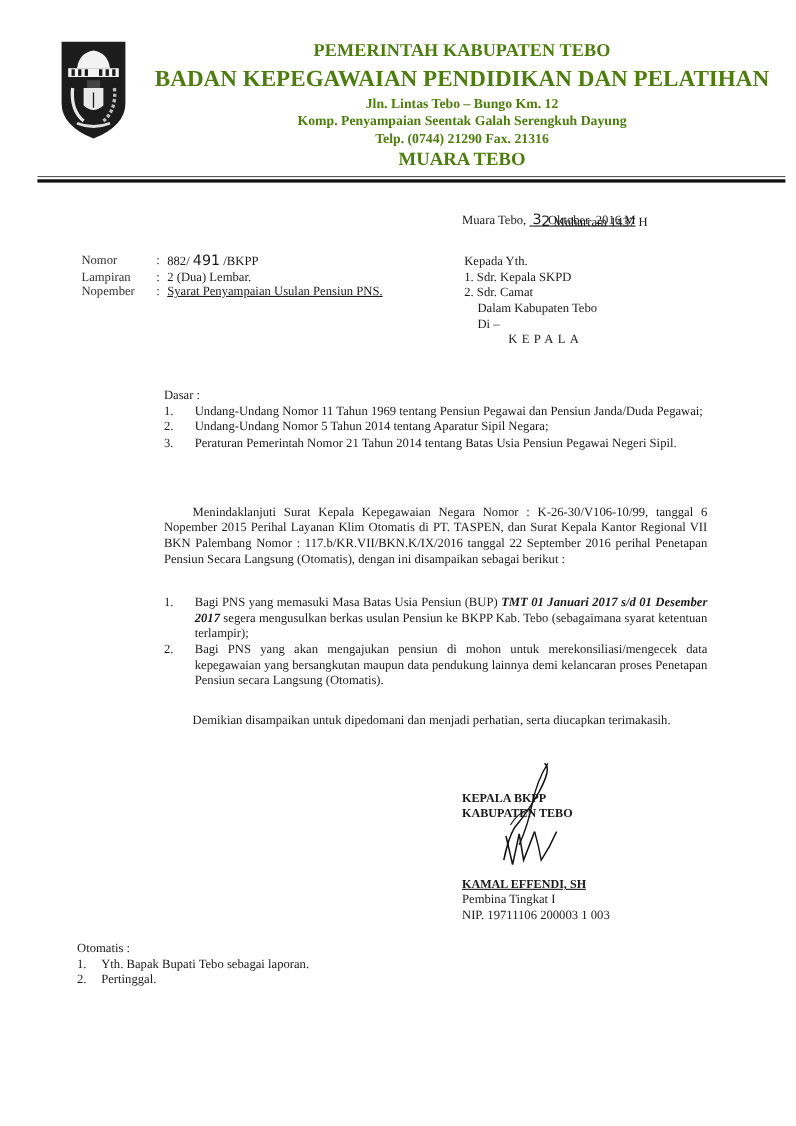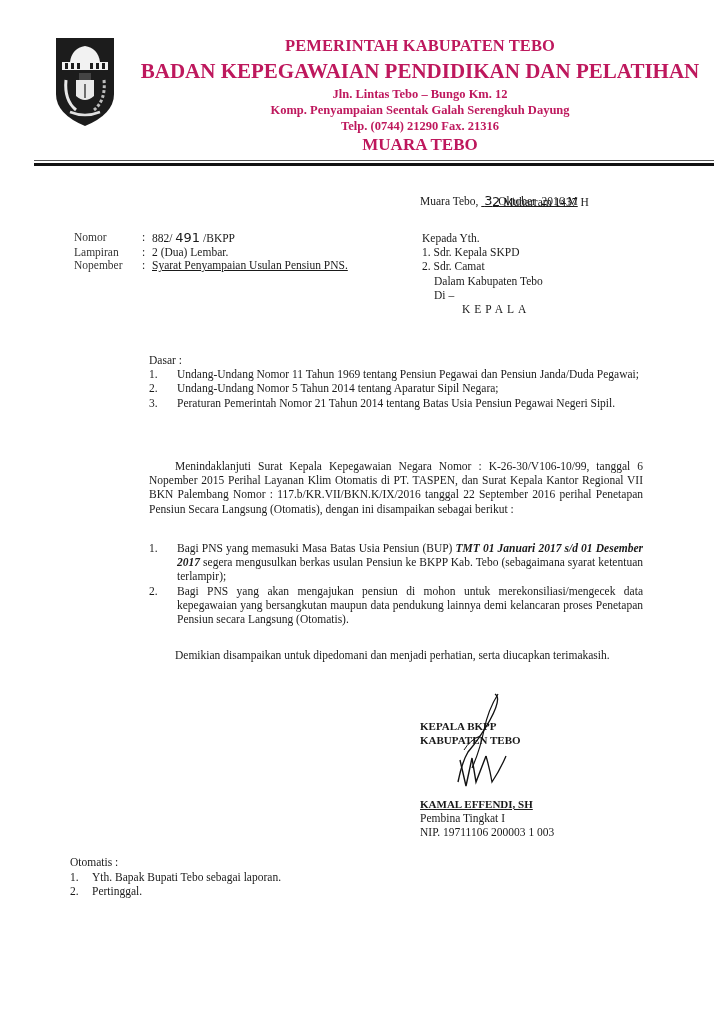--- a/index.html
+++ b/index.html
@@ -3,21 +3,21 @@
 <meta charset="utf-8">
 <style>
   html, body { margin:0; padding:0; }
   body {
     width:724px; height:1024px; background:#ffffff; position:relative; overflow:hidden;
     font-family:"Liberation Serif", "DejaVu Serif", serif; color:#1a1a1a;
   }
   .abs { position:absolute; }
   
   .logo { left:52px; top:32px; width:66px; height:96px; }
-  .kop { left:120px; width:600px; text-align:center; font-weight:bold; color:#be185d; }
+  .kop { left:120px; width:600px; text-align:center; font-weight:bold; color:#4d7c0f; }
   .kop1 { top:36px; font-size:16.5px; letter-spacing:0.1px; }
   .kop2 { top:59px; font-size:21px; }
   .kop3 { top:87px; font-size:12.5px; }
   .kop4 { top:103px; font-size:12.5px; }
   .kop5 { top:119px; font-size:12.5px; }
   .kop6 { top:135px; font-size:17px; }
   .rule-thin { left:34px; top:160px; width:680px; height:1px; background:#555; }
   .rule-thick { left:34px; top:163px; width:680px; height:3px; background:#111; }
 
   .small { font-size:11.5px; line-height:14.5px; }

